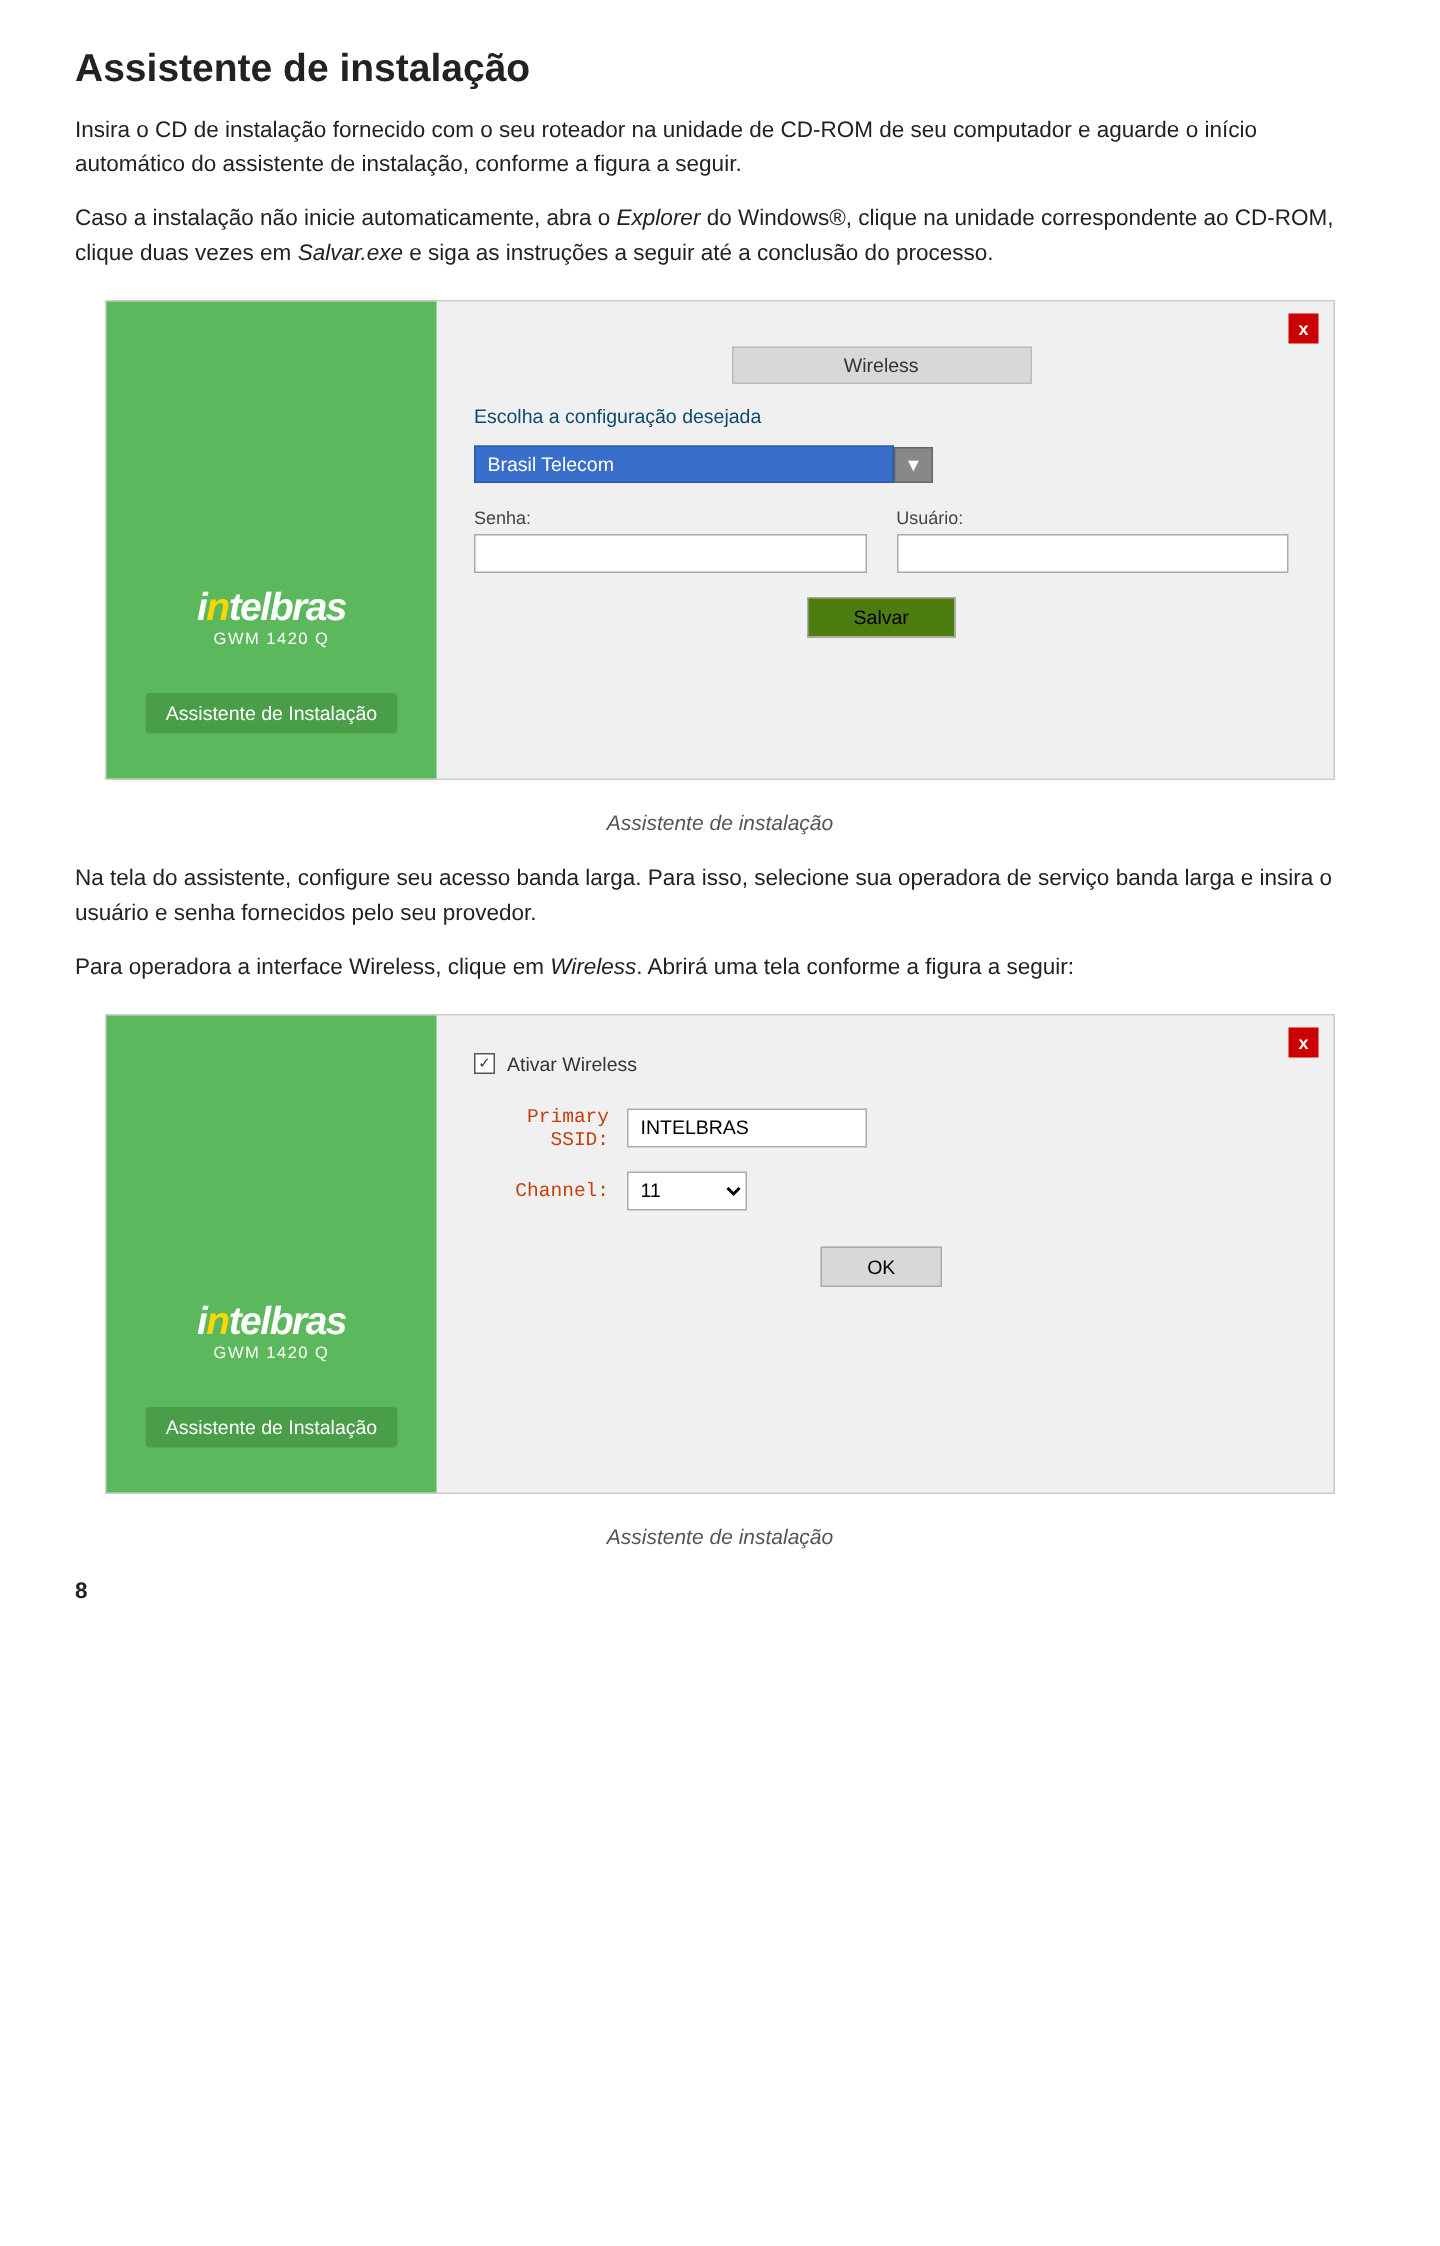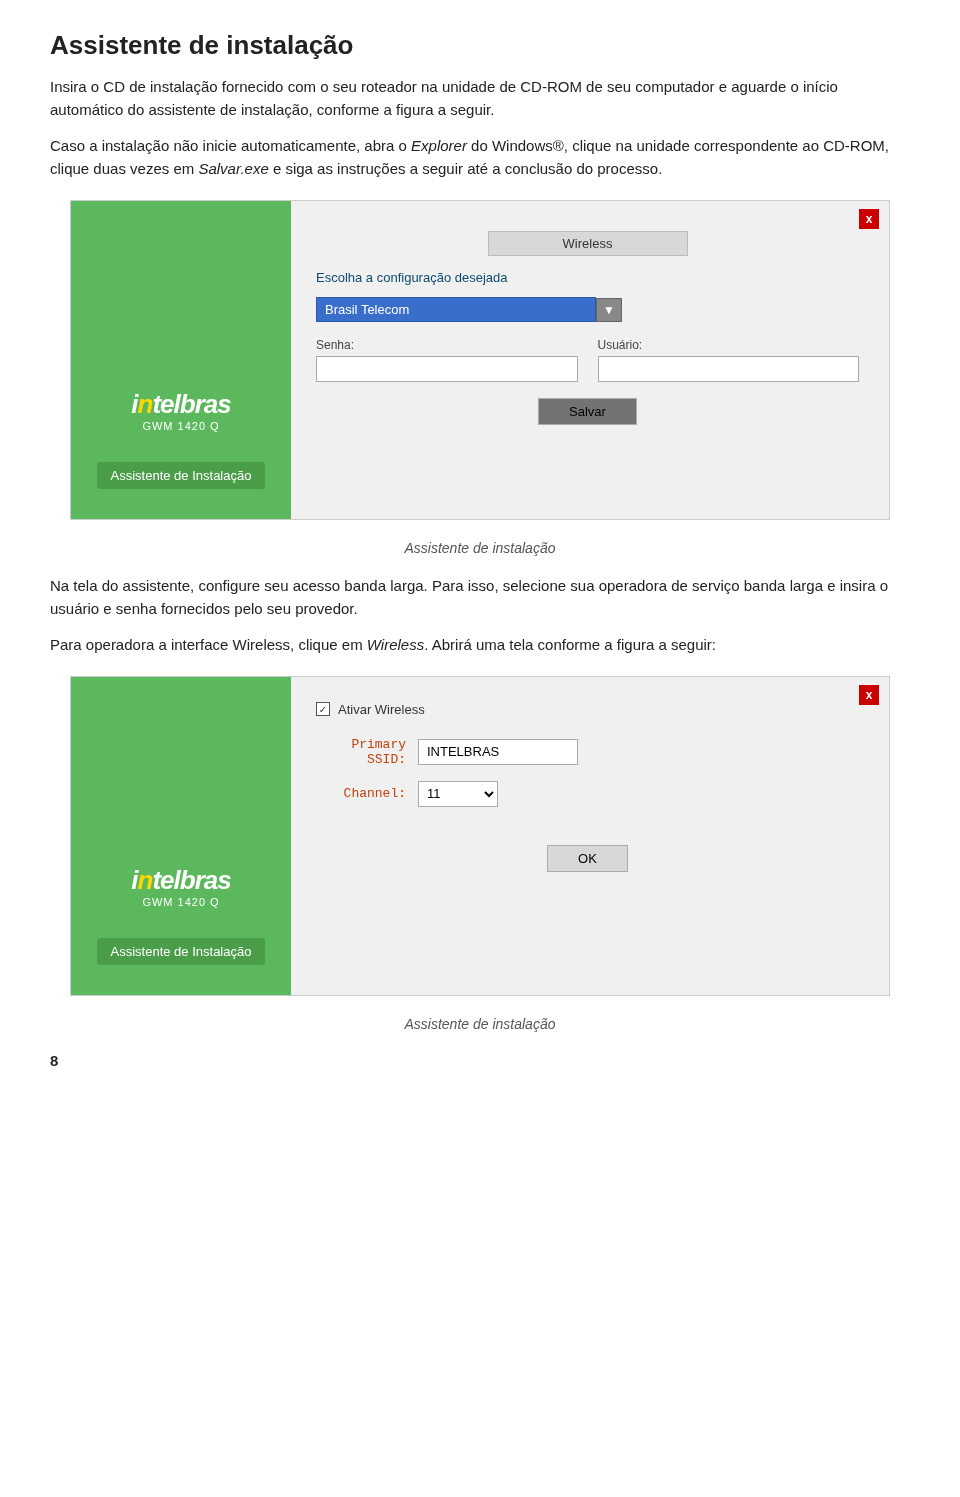--- a/index.html
+++ b/index.html
@@ -134,21 +134,21 @@
       margin-bottom: 4px;
     }
     .dialog-field input {
       border: 1px solid #aaa;
       padding: 4px 6px;
       font-size: 13px;
       background: white;
       height: 26px;
     }
     .dialog-save-btn {
-      background: #737373;
+      background: #4d7c0f;
       border: 1px solid #aaa;
       padding: 5px 30px;
       font-size: 13px;
       cursor: pointer;
       align-self: center;
     }
     .caption {
       text-align: center;
       font-style: italic;
       color: #555;
@@ -209,21 +209,21 @@
       height: 26px;
       width: 80px;
     }
     .dialog-ok-btn {
       background: #d8d8d8;
       border: 1px solid #aaa;
       padding: 5px 30px;
       font-size: 13px;
       cursor: pointer;
       align-self: center;
-      margin-top: 24px;
+      margin-top: 10px;
       text-align: center;
     }
     .page-number {
       font-size: 15px;
       font-weight: bold;
       color: #222;
       margin-top: 20px;
     }
     .intelbras-logo-text {
       font-family: Arial, sans-serif;

